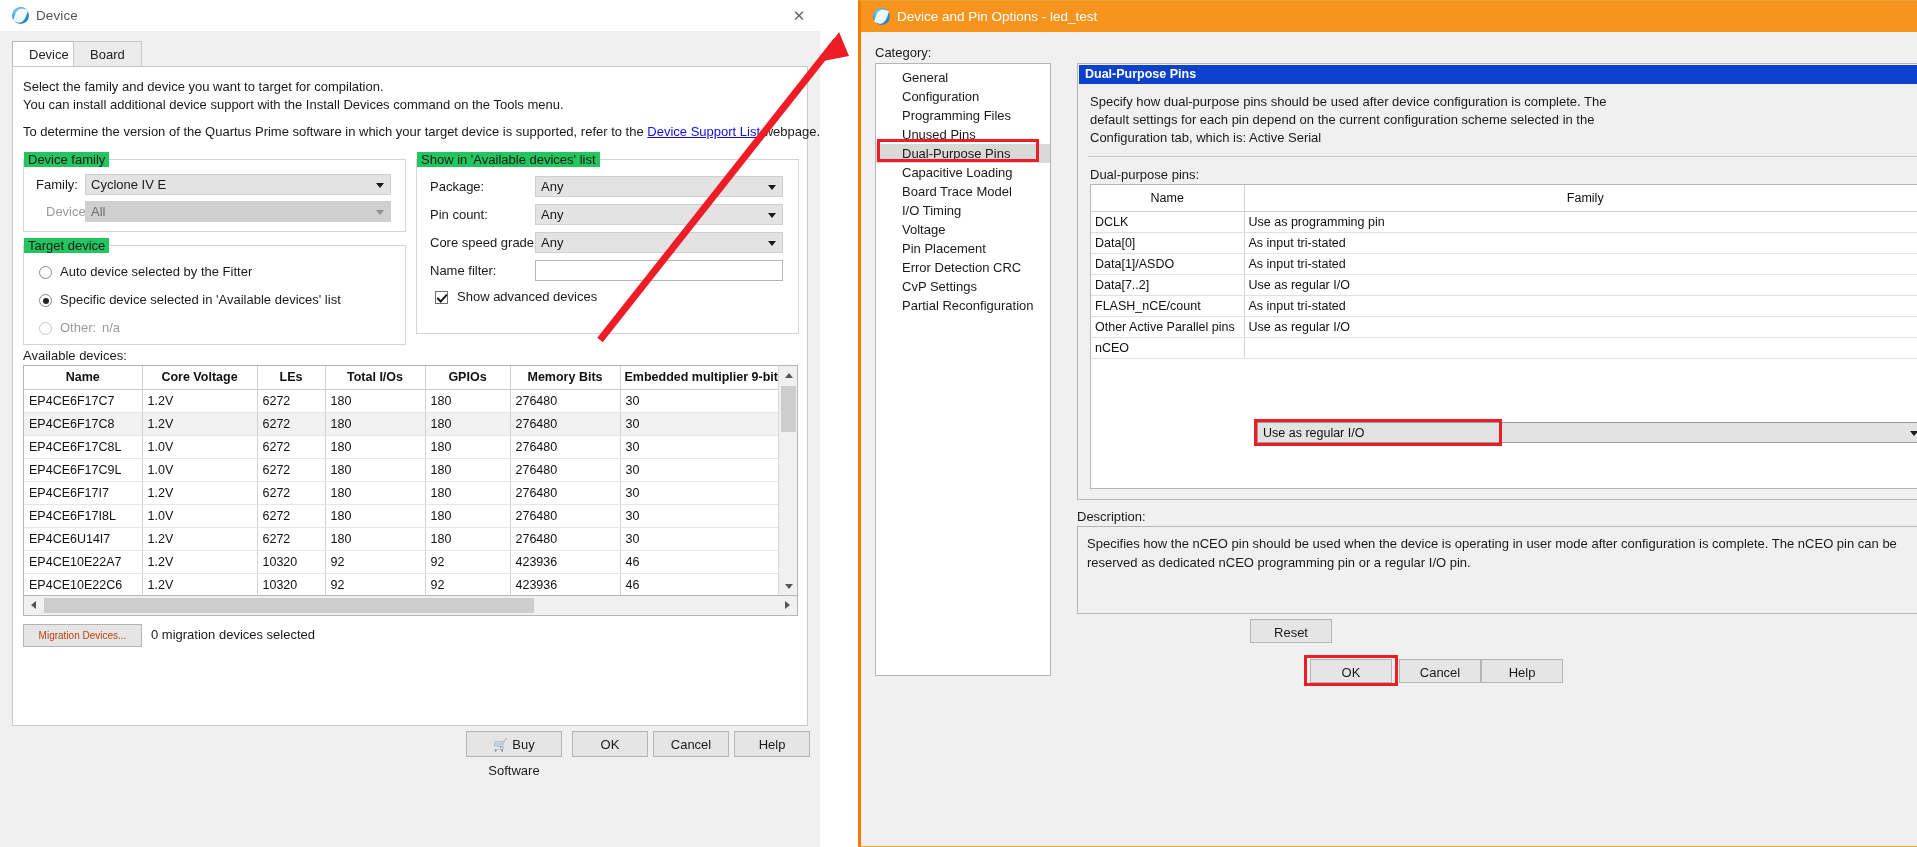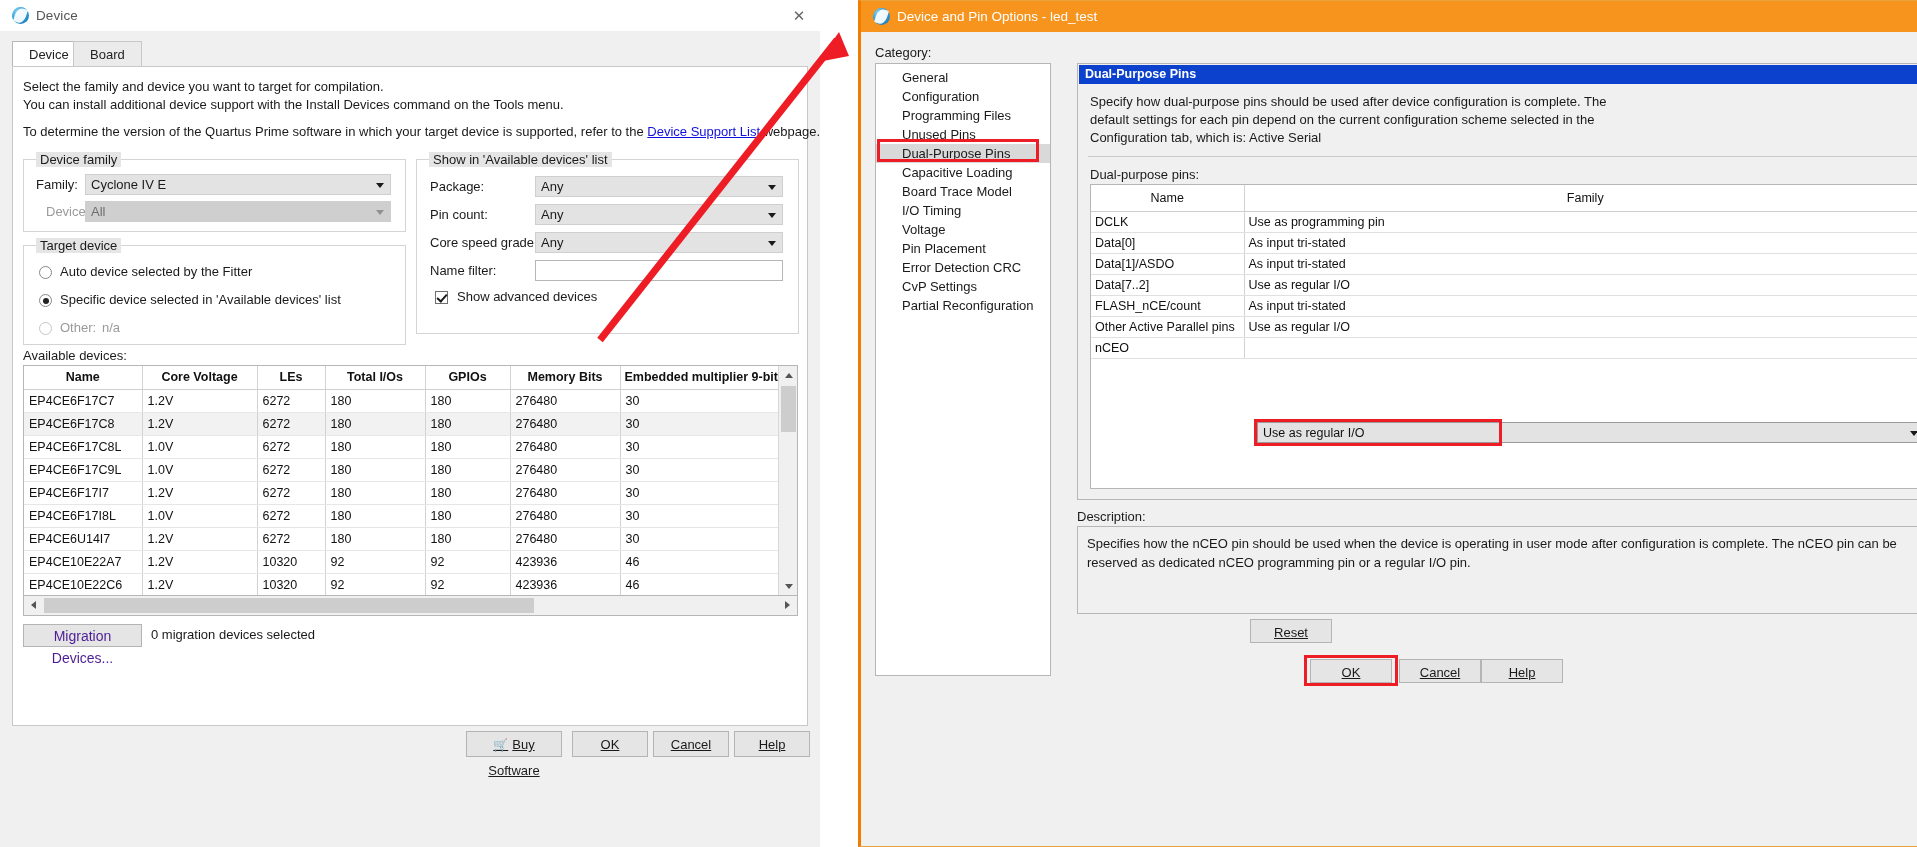--- a/index.html
+++ b/index.html
@@ -80,22 +80,22 @@
   #p1 { left: 10px; top: 12px; }
   #p2 { left: 10px; top: 30px; }
   #p3 { left: 10px; top: 57px; }
   #p3 a { color: #1111dd; text-decoration: underline; }
 
   
   .group {
     position: absolute; border: 1px solid #d4d4d4;
   }
   .group > .legend {
-    position: absolute; top: -8px; left: 12px;
-    background: #e5e5e5; padding: 0 4px;
+    position: absolute; top: -8px; left: 0;
+    background: #22c55e; padding: 0 4px;
     font-size: 13px; color: #1a1a1a; white-space: nowrap;
   }
 
   #grp-family { left: 10px; top: 92px; width: 383px; height: 73px; }
   #grp-target { left: 10px; top: 178px; width: 383px; height: 100px; }
   #grp-show   { left: 403px; top: 92px; width: 383px; height: 175px; }
 
   .lbl { position: absolute; font-size: 13px; color: #1a1a1a; white-space: nowrap; }
   .lbl.dim { color: #9a9a9a; }
 
@@ -201,30 +201,30 @@
   }
   #dev-hthumb { position: absolute; left: 20px; top: 2px; width: 490px; height: 15px; background: #cdcdcd; }
   .hs-btn { position: absolute; top: 0; width: 19px; height: 18px; display:flex; align-items:center; justify-content:center; }
   .hs-btn .tri2 { width: 0; height: 0; border-top: 4px solid transparent; border-bottom: 4px solid transparent; }
   .hs-left .tri2 { border-right: 5px solid #555; }
   .hs-right .tri2 { border-left: 5px solid #555; }
 
   #migration-button {
     position: absolute; left: 10px; top: 557px; width: 119px; height: 23px;
     background: #e5e5e5; border: 1px solid #b4b4b4;
-    font-size: 14px; line-height: 22px; text-align: center; color: #4c1d95; cursor: default;
+    font-size: 10px; line-height: 22px; text-align: center; color: #c2410c; cursor: default;
   }
   #migration-text { position: absolute; left: 138px; top: 560px; font-size: 13px; color: #1a1a1a; }
 
   
   #device-footer { position: absolute; left: 0; top: 700px; width: 820px; height: 60px; }
   .btn {
     position: absolute; height: 26px;
     background: #e5e5e5; border: 1px solid #b4b4b4;
-    font-size: 13px; line-height: 25px; text-align: center; color: #1a1a1a; cursor: default; text-decoration: underline;
+    font-size: 13px; line-height: 25px; text-align: center; color: #1a1a1a; cursor: default;
   }
   #btn-buy { left: 466px; top: 0; width: 96px; }
   #btn-buy .cart { margin-right: 4px; font-size: 12px; }
   #btn-ok-left { left: 572px; top: 0; width: 76px; }
   #btn-cancel-left { left: 653px; top: 0; width: 76px; }
   #btn-help-left { left: 734px; top: 0; width: 76px; }
 
   
   #dpo-dialog {
     position: absolute; left: 824px; top: 0;

